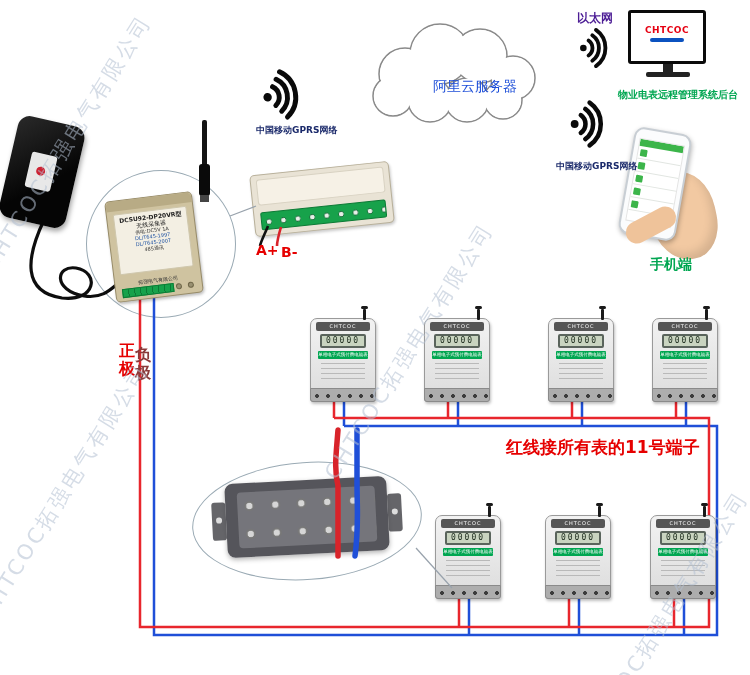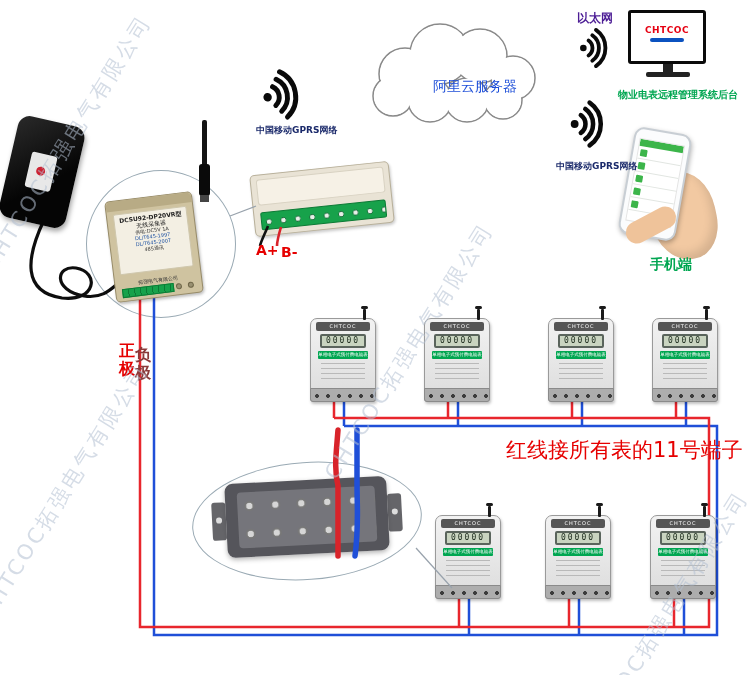--- a/index.html
+++ b/index.html
@@ -79,21 +79,21 @@
 .meter{position:absolute;width:66px;height:84px;background:linear-gradient(180deg,#f2f2f2,#dcdcdc);border:1px solid #9a9a9a;border-radius:7px 7px 3px 3px;z-index:3;box-shadow:1px 2px 3px rgba(0,0,0,.25)}
 .m-ant{position:absolute;top:-10px;right:9px;width:3px;height:11px;background:#1a1a1a;border-radius:1px}
 .m-ant::after{content:"";position:absolute;top:-3px;left:-2px;width:7px;height:3px;background:#1a1a1a;border-radius:2px}
 .m-band{position:absolute;top:3px;left:5px;right:5px;height:9px;background:#555;border-radius:2px;color:#fff;font-size:5px;line-height:9px;text-align:center;letter-spacing:1px;overflow:hidden}
 .m-lcd{position:absolute;top:15px;left:9px;right:9px;height:14px;background:#c9d4c0;border:2px solid #5a645c;border-radius:2px;color:#1c2b1c;font-family:"DejaVu Sans Mono","Liberation Mono",monospace;font-size:8px;line-height:10px;text-align:center;letter-spacing:2px;overflow:hidden}
 .m-green{position:absolute;top:32px;left:7px;right:7px;height:8px;background:var(--green);border-radius:1px;color:#fff;font-size:4.5px;line-height:8px;text-align:center;white-space:nowrap;overflow:hidden}
 .m-lines{position:absolute;top:44px;left:10px;right:10px;height:16px;background-image:repeating-linear-gradient(180deg,#b9b9b9 0 1px,transparent 1px 5px)}
 .m-term{position:absolute;left:-1px;right:-1px;bottom:-1px;height:14px;background-color:#adadad;border:1px solid #8a8a8a;border-radius:0 0 3px 3px;background-image:radial-gradient(circle at 6px 7px,#3c3c3c 1.6px,transparent 2.2px);background-size:11px 100%}
 
 
-.note{position:absolute;font-size:21px;font-weight:400;white-space:nowrap;z-index:6}
+.note{position:absolute;font-size:17px;font-weight:700;white-space:nowrap;z-index:6}
 .note-red{left:506px;top:436px;color:var(--note_red)}
 .note-blue{left:506px;top:461px;color:var(--note_blue)}
 
 
 .ellipse2{position:absolute;left:192px;top:462px;width:230px;height:118px;border:1.5px solid #9aaab4;border-radius:50%;transform:rotate(-4deg);z-index:1}
 .cblock{position:absolute;left:226px;top:480px;width:162px;height:74px;background:rgba(62,62,68,.88);border-radius:8px;transform:rotate(-3deg);z-index:3;box-shadow:0 2px 5px rgba(0,0,0,.3)}
 .ear{position:absolute;top:18px;width:14px;height:38px;background:rgba(62,62,68,.8);border-radius:3px}
 .ear::after{content:"";position:absolute;left:4px;top:15px;width:6px;height:6px;border-radius:50%;background:#ddd}
 .ear-l{left:-14px}.ear-r{right:-14px}
 .cpanel{position:absolute;left:12px;right:12px;top:9px;bottom:9px;background:rgba(150,150,155,.5);border-radius:4px;overflow:hidden}

